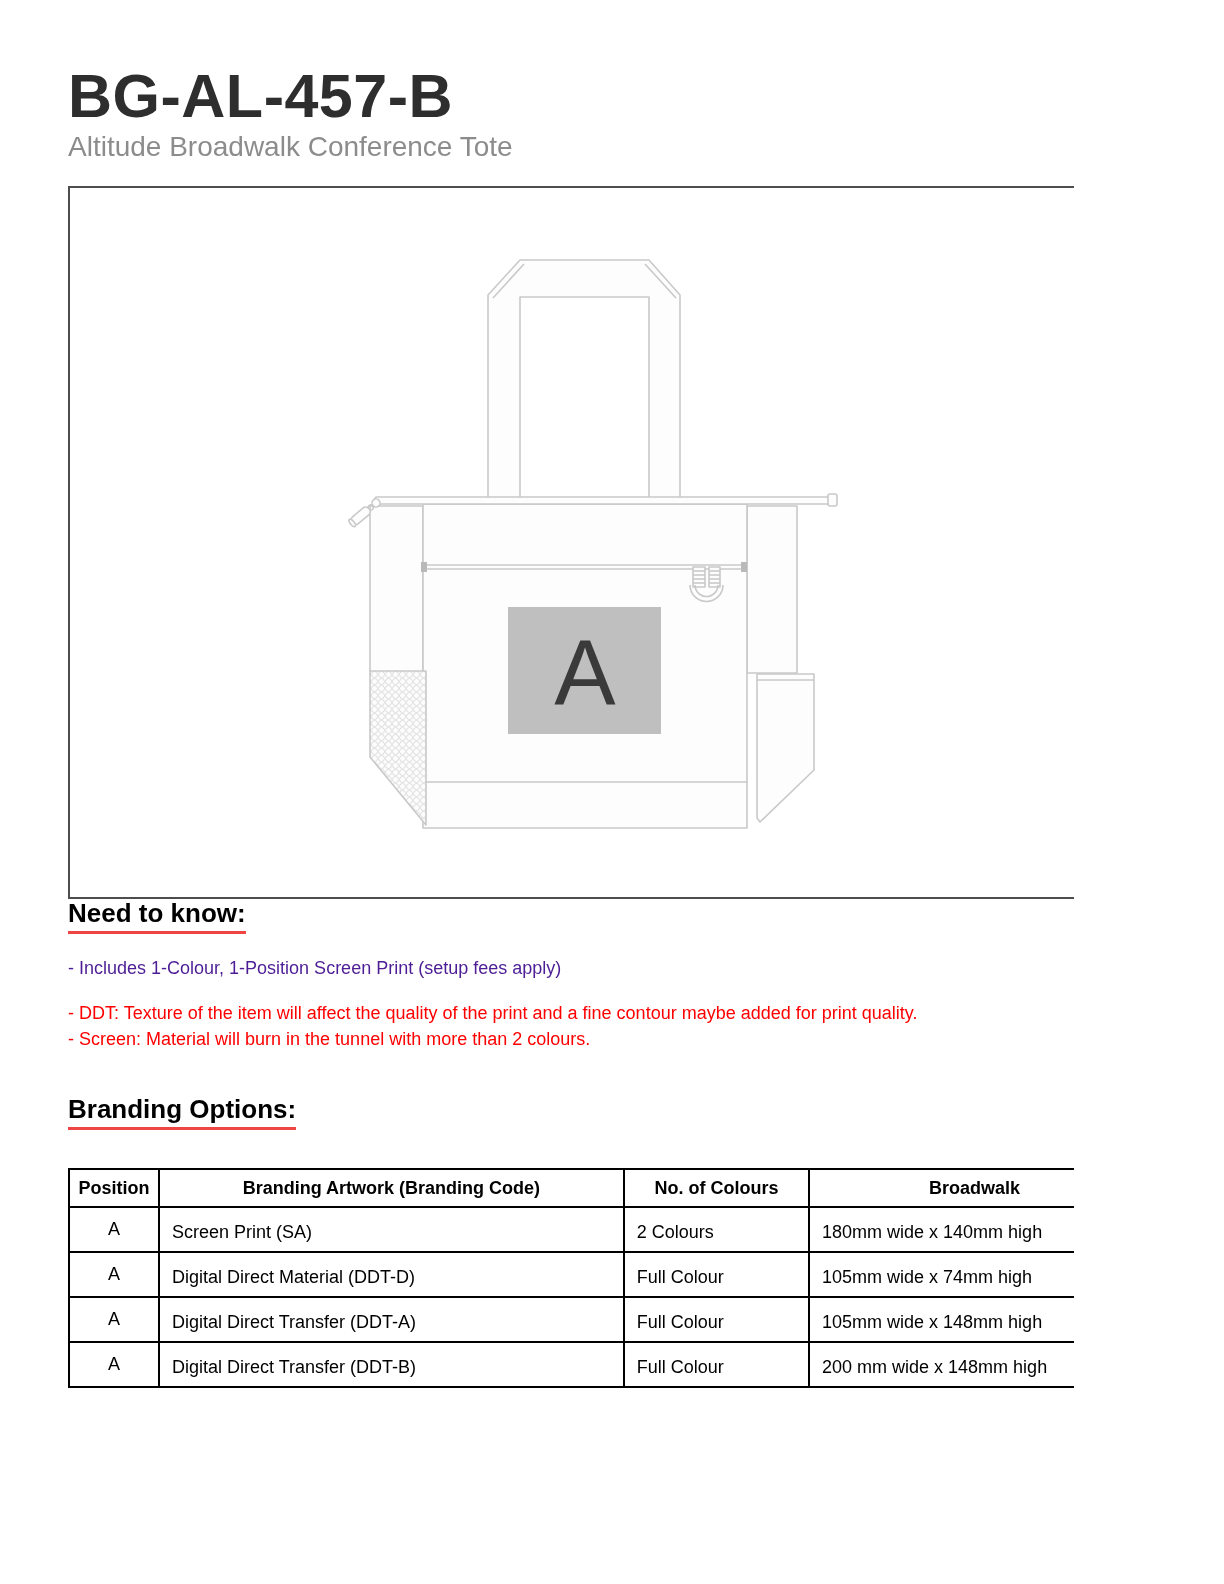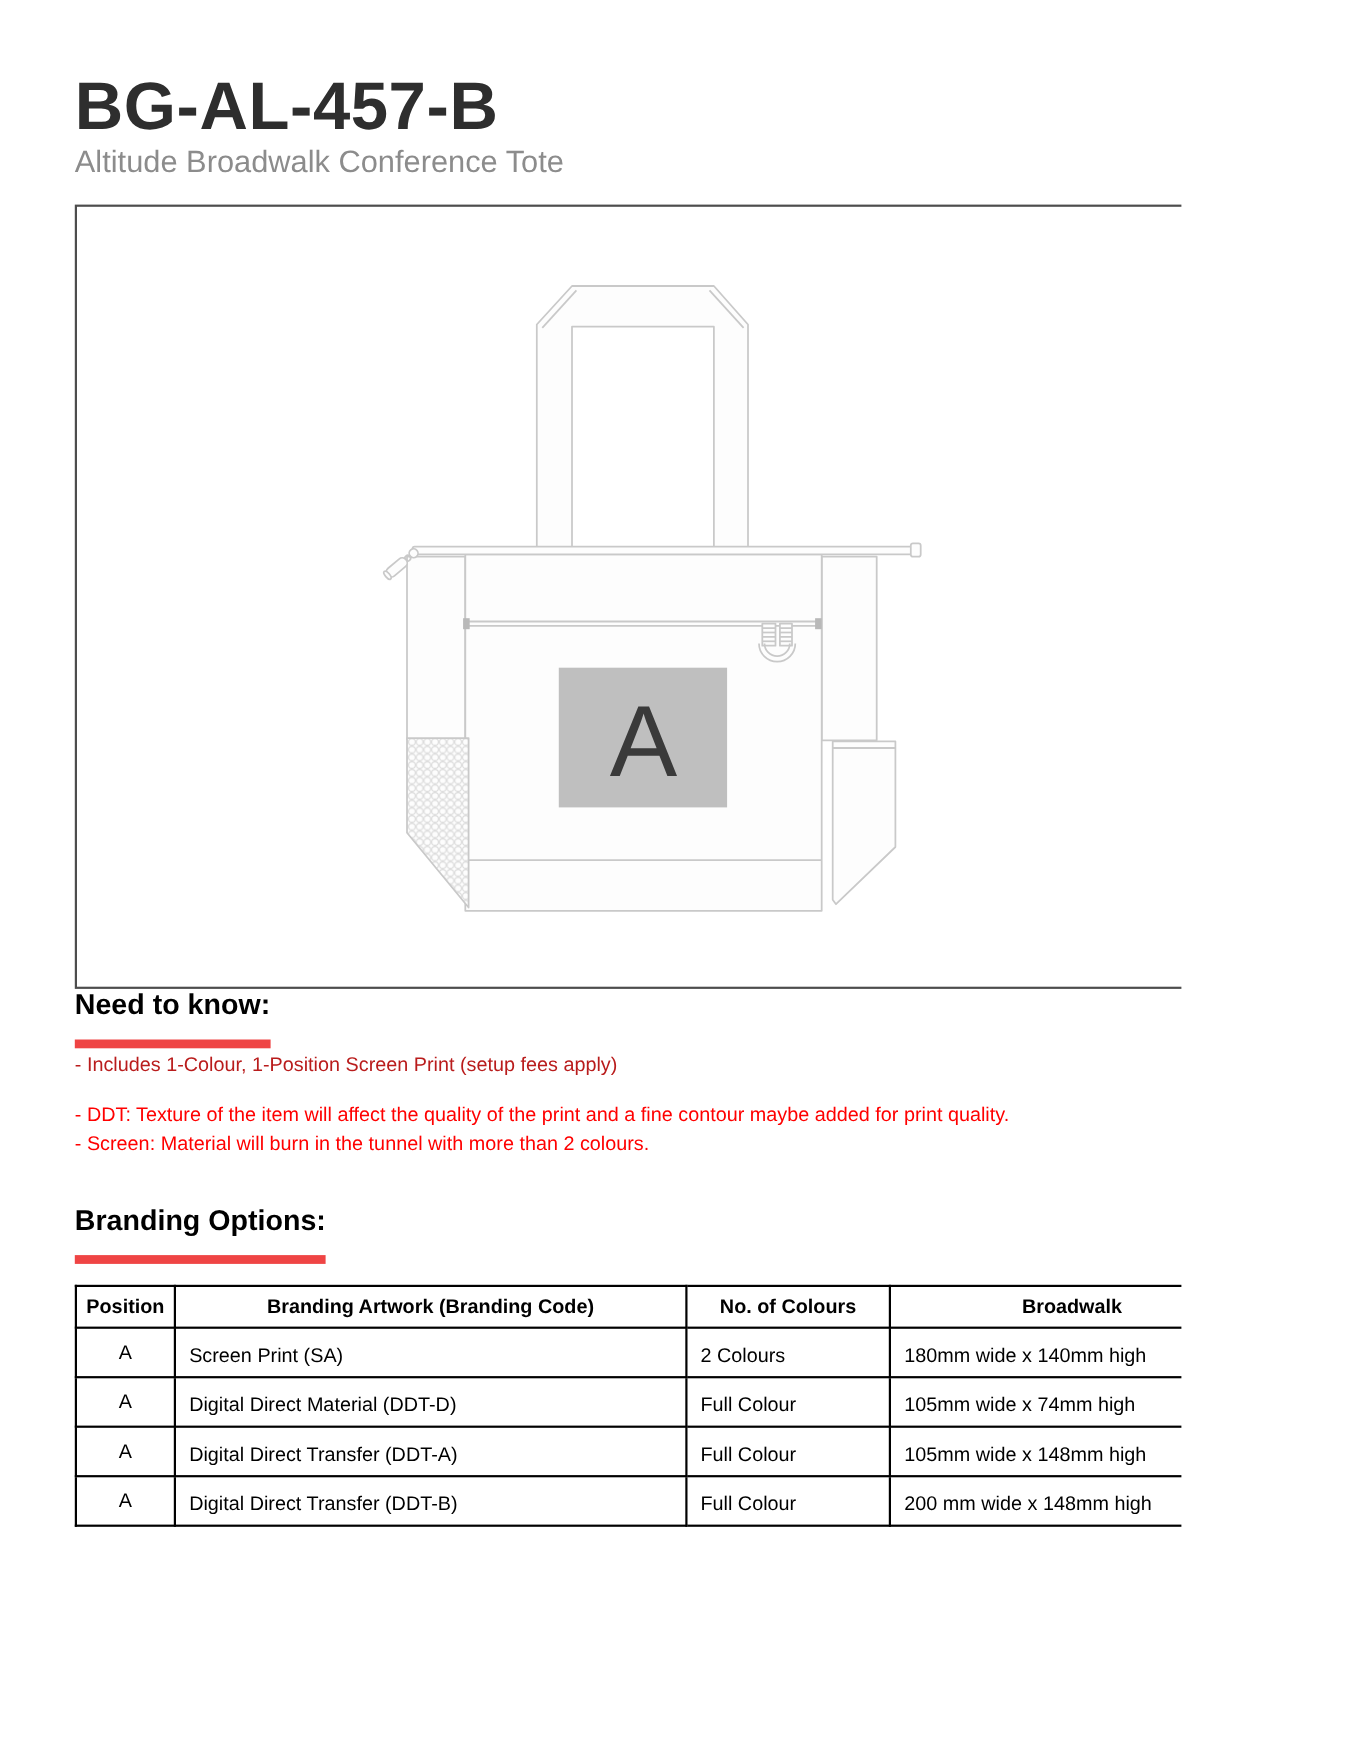--- a/index.html
+++ b/index.html
@@ -16,24 +16,24 @@
   }
   .frame {
     position:absolute; left:68px; top:186px; width:1073px; height:713px;
     border:2px solid #4d4d4d; box-sizing:border-box; background:#ffffff;
   }
   .frame svg { display:block; }
   .section-heading {
     position:absolute; left:68px; font-size:26px; font-weight:bold; color:#000000; line-height:1;
   }
   .section-heading span {
-    display:inline-block; border-bottom:8px solid #ef4444; padding-bottom:19px;
+    display:inline-block; border-bottom:3px solid #ef4444; padding-bottom:5px;
   }
   .note {
-    position:absolute; left:68px; top:955px; font-size:18px; color:#b91c1c; line-height:26px;
+    position:absolute; left:68px; top:955px; font-size:18px; color:#4c1d95; line-height:26px;
   }
   .warnings {
     position:absolute; left:68px; top:1000px; font-size:18px; color:#ff0000; line-height:26px;
   }
   .table-wrap { position:absolute; left:68px; top:1168px; width:1073px; }
   table.branding {
     width:100%; border-collapse:collapse; table-layout:fixed; background:#ffffff;
   }
   table.branding th, table.branding td {
     border:2px solid #000000; font-size:18px; color:#000000; vertical-align:middle;

